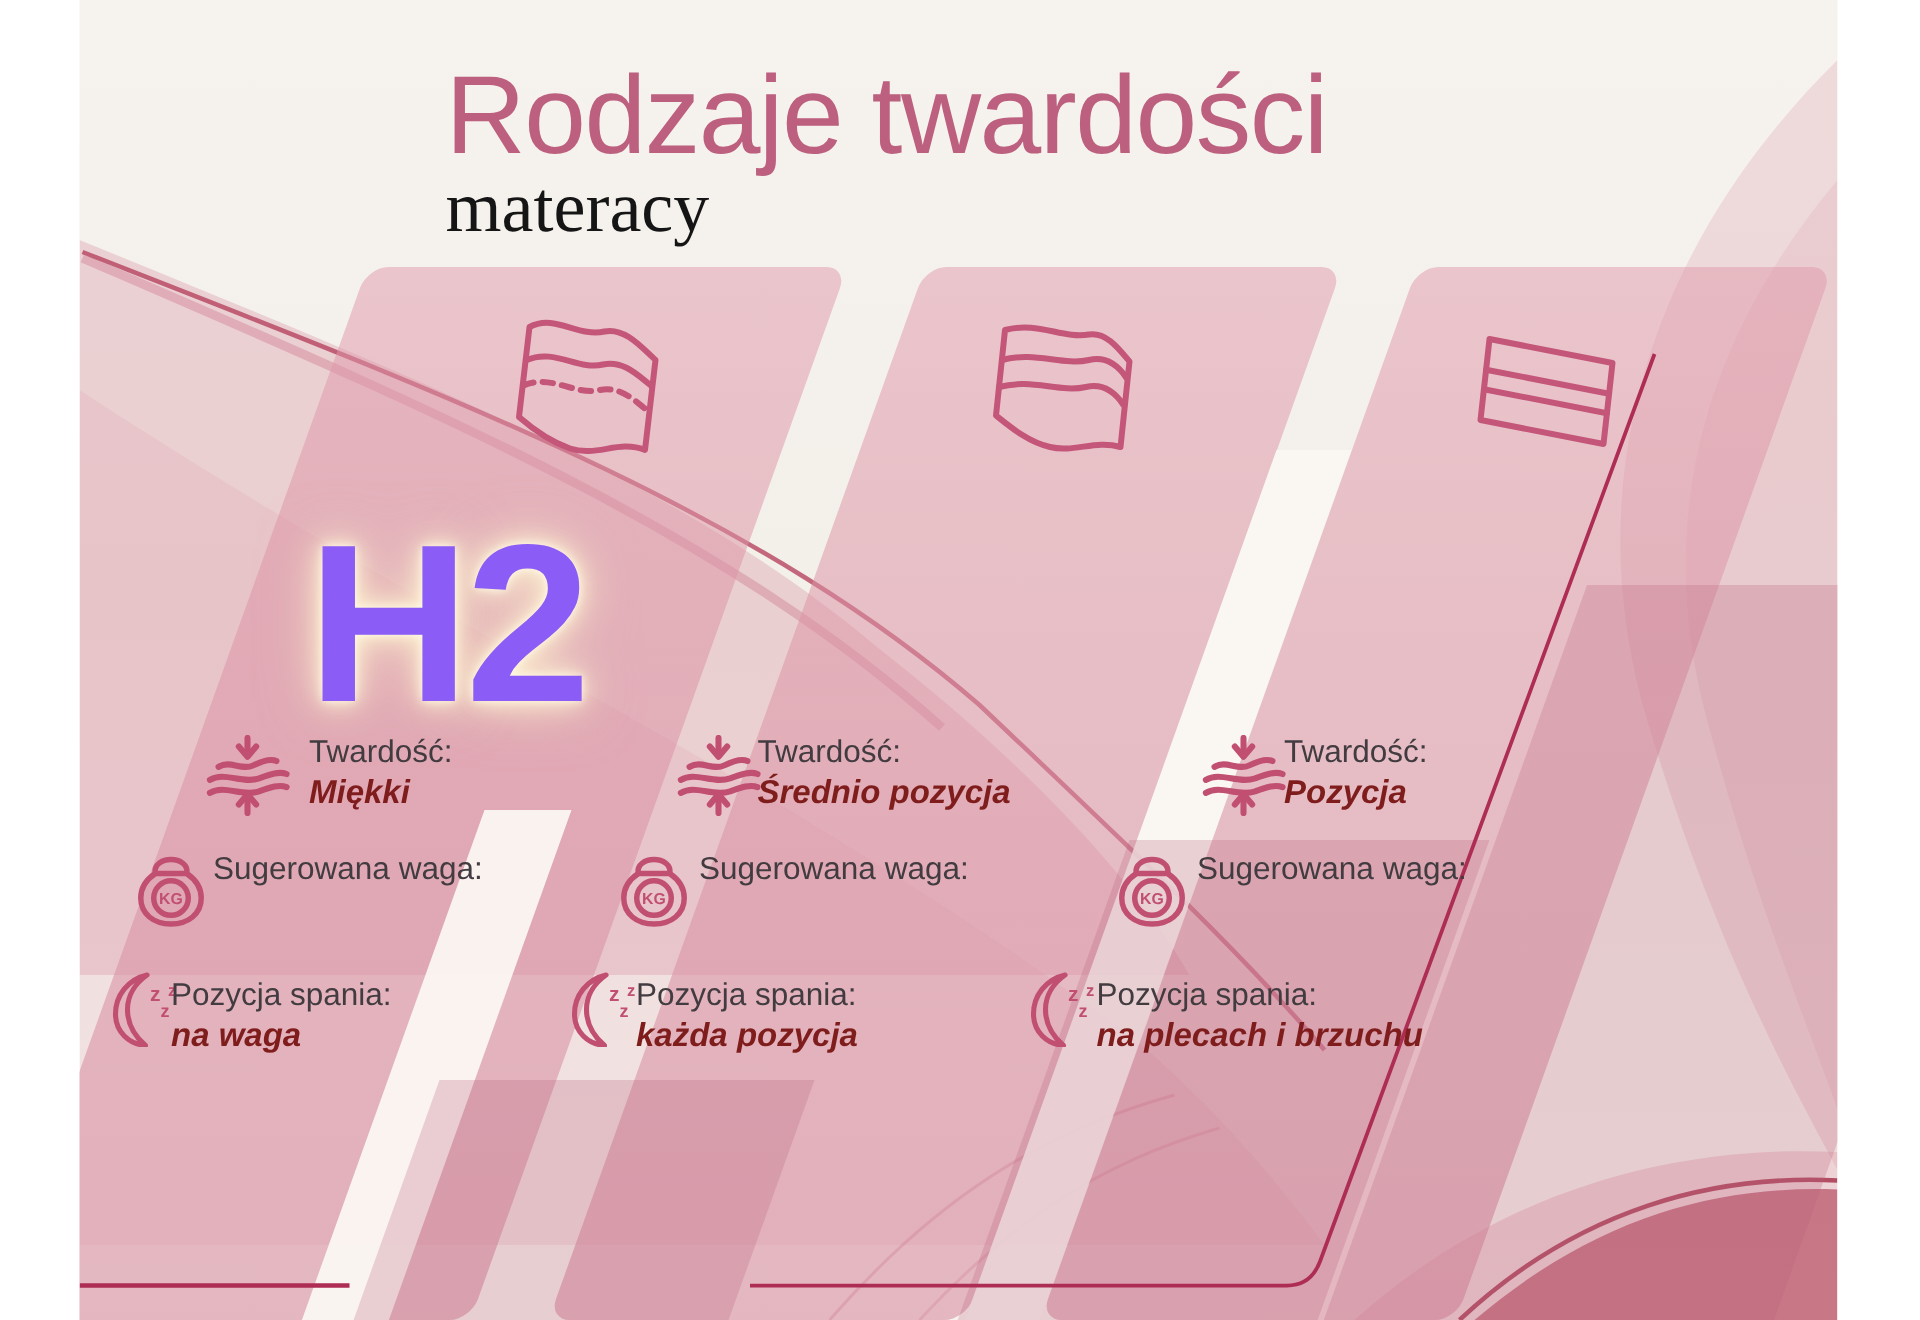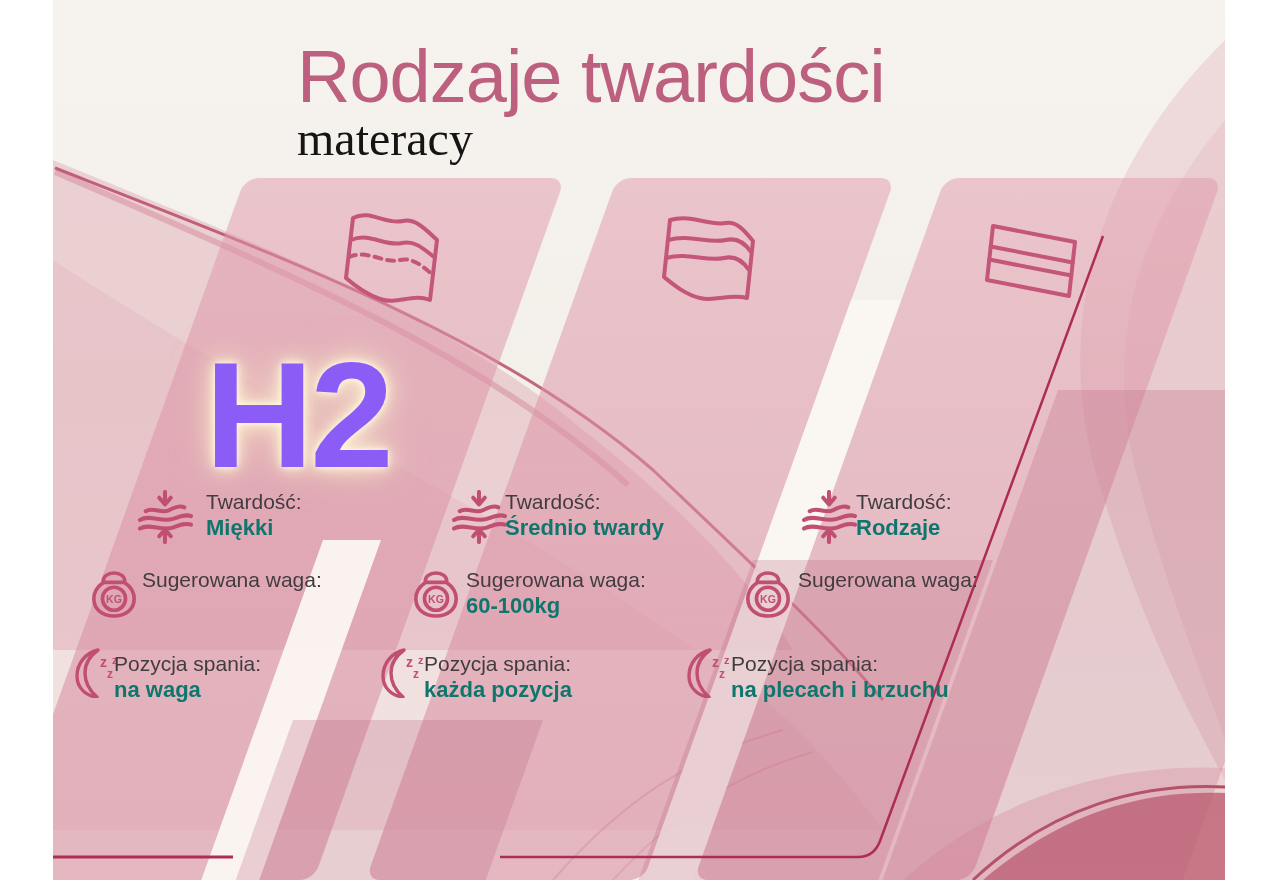--- a/index.html
+++ b/index.html
@@ -37,21 +37,21 @@
   .title-sub{left:297px;top:115px;font-size:48px;letter-spacing:0;color:#151515;line-height:1;font-family:Liberation Serif, serif;}
 
   .hletters{font-size:150px;font-weight:bold;letter-spacing:-3px;color:#8b5cf6;line-height:1;
             text-shadow:0 0 6px rgba(255,252,232,.95),0 0 14px rgba(255,247,216,.9),
                         0 0 26px rgba(255,245,205,.75),0 0 40px rgba(255,245,205,.5);}
   .hletters.c0{left:205px;top:340px;}
   .hletters.c1{left:540px;top:340px;}
   .hletters.c2{left:830px;top:340px;}
 
   .row-text{line-height:26px;font-size:21px;color:#423c41;}
-  .row-text .val{font-size:22px;font-weight:bold;color:#0f766e;}
+  .row-text .val{font-size:22px;font-weight:bold;color:#7f1d1d;font-style:italic;}
 
   svg{display:block;}
 </style>
 </head>
 <body>
 
 <div class="page">
 
   <div class="content-area">
 
@@ -153,34 +153,33 @@
           <path d="M24,8 L30,15 L36,8"></path>
         <path d="M10,22 C18,17 26,25 34,21 C40,18 46,16 50,18"></path>
         <path d="M4,31 C14,25 26,34 38,30 C46,27 52,25 57,27"></path>
         <path d="M4,40 C14,34 26,43 38,39 C46,36 52,34 57,36"></path>
         <path d="M30,54 L30,43"></path>
           <path d="M24,48 L30,41 L36,48"></path>
       </g>
     </svg>
     <div class="abs row-text" style="left:505px;top:489px;">
       <div>Twardość:</div>
-      <div class="val">Średnio twardy</div>
+      <div class="val">Średnio pozycja</div>
     </div>
 
     <svg class="abs" style="left:412px;top:564px;" width="48" height="56" viewBox="0 0 50 56">
       <g fill="none" stroke="#c14f72" stroke-width="3.8" stroke-linecap="round" stroke-linejoin="round">
         <path d="M14,18 C12,5 38,5 36,18"></path>
         <path d="M14,18 C8,22 4,28 4,35 C4,46 13,53 25,53 C37,53 46,46 46,35 C46,28 42,22 36,18 Z"></path>
         <circle cx="25" cy="35" r="12"></circle>
       </g>
       <text x="25" y="39" text-anchor="middle" font-size="11" font-weight="bold" fill="#c14f72">KG</text>
     </svg>
     <div class="abs row-text" style="left:466px;top:567px;">
       <div>Sugerowana waga:</div>
-      <div class="val">60-100kg</div>
     </div>
 
     <svg class="abs" style="left:378px;top:646px;" width="46" height="52" viewBox="0 0 46 52">
       <path d="M26,4 C13,7 5,18 5,30 C5,42 14,50 25,51 C18,45 13,37 13,27 C13,17 19,9 26,4 Z" fill="none" stroke="#c14f72" stroke-width="3.4" stroke-linejoin="round"></path>
       <text x="28" y="21" font-size="14" font-weight="bold" fill="#c14f72">z</text>
       <text x="35" y="32" font-size="12" font-weight="bold" fill="#c14f72">z</text>
       <text x="40" y="18" font-size="11" font-weight="bold" fill="#c14f72">z</text>
     </svg>
     <div class="abs row-text" style="left:424px;top:651px;">
       <div>Pozycja spania:</div>
@@ -201,21 +200,21 @@
           <path d="M24,8 L30,15 L36,8"></path>
         <path d="M10,22 C18,17 26,25 34,21 C40,18 46,16 50,18"></path>
         <path d="M4,31 C14,25 26,34 38,30 C46,27 52,25 57,27"></path>
         <path d="M4,40 C14,34 26,43 38,39 C46,36 52,34 57,36"></path>
         <path d="M30,54 L30,43"></path>
           <path d="M24,48 L30,41 L36,48"></path>
       </g>
     </svg>
     <div class="abs row-text" style="left:856px;top:489px;">
       <div>Twardość:</div>
-      <div class="val">Rodzaje</div>
+      <div class="val">Pozycja</div>
     </div>
 
     <svg class="abs" style="left:744px;top:564px;" width="48" height="56" viewBox="0 0 50 56">
       <g fill="none" stroke="#c14f72" stroke-width="3.8" stroke-linecap="round" stroke-linejoin="round">
         <path d="M14,18 C12,5 38,5 36,18"></path>
         <path d="M14,18 C8,22 4,28 4,35 C4,46 13,53 25,53 C37,53 46,46 46,35 C46,28 42,22 36,18 Z"></path>
         <circle cx="25" cy="35" r="12"></circle>
       </g>
       <text x="25" y="39" text-anchor="middle" font-size="11" font-weight="bold" fill="#c14f72">KG</text>
     </svg>

